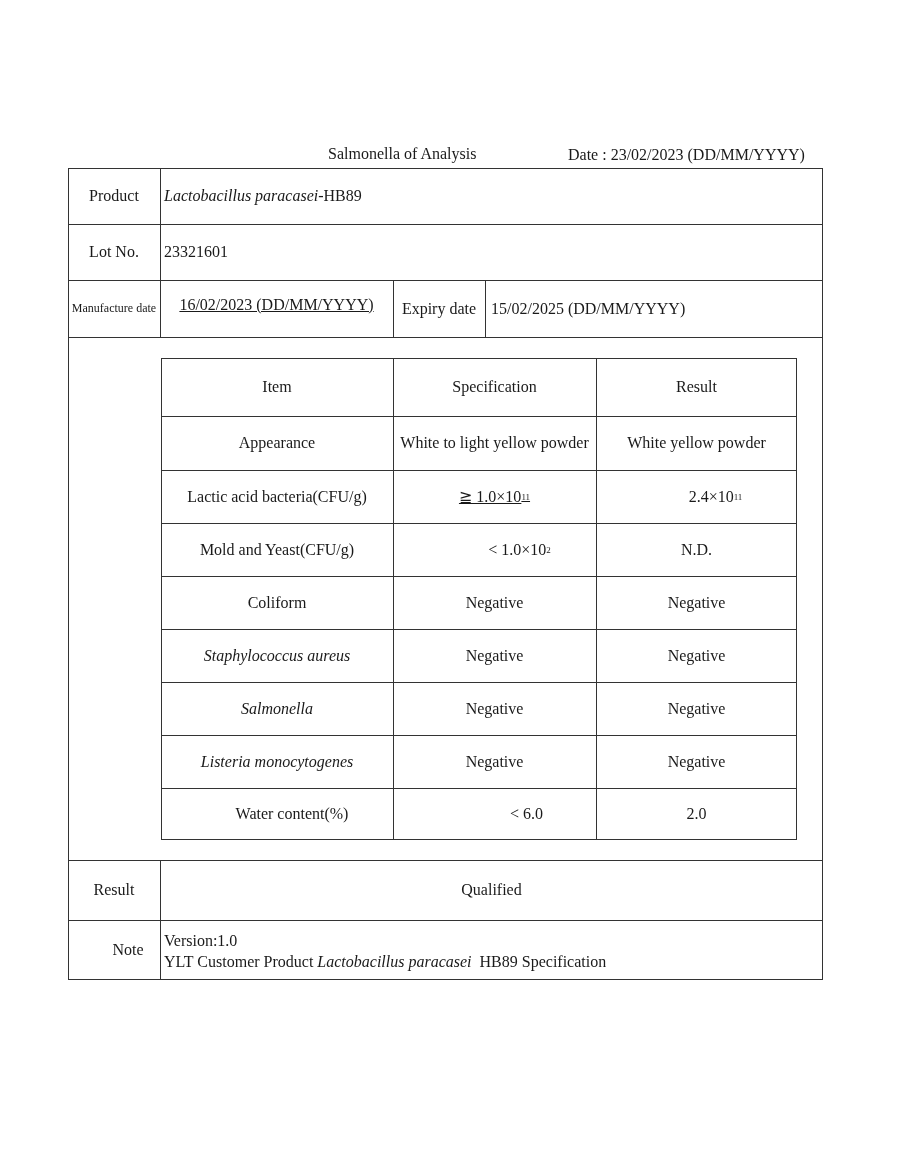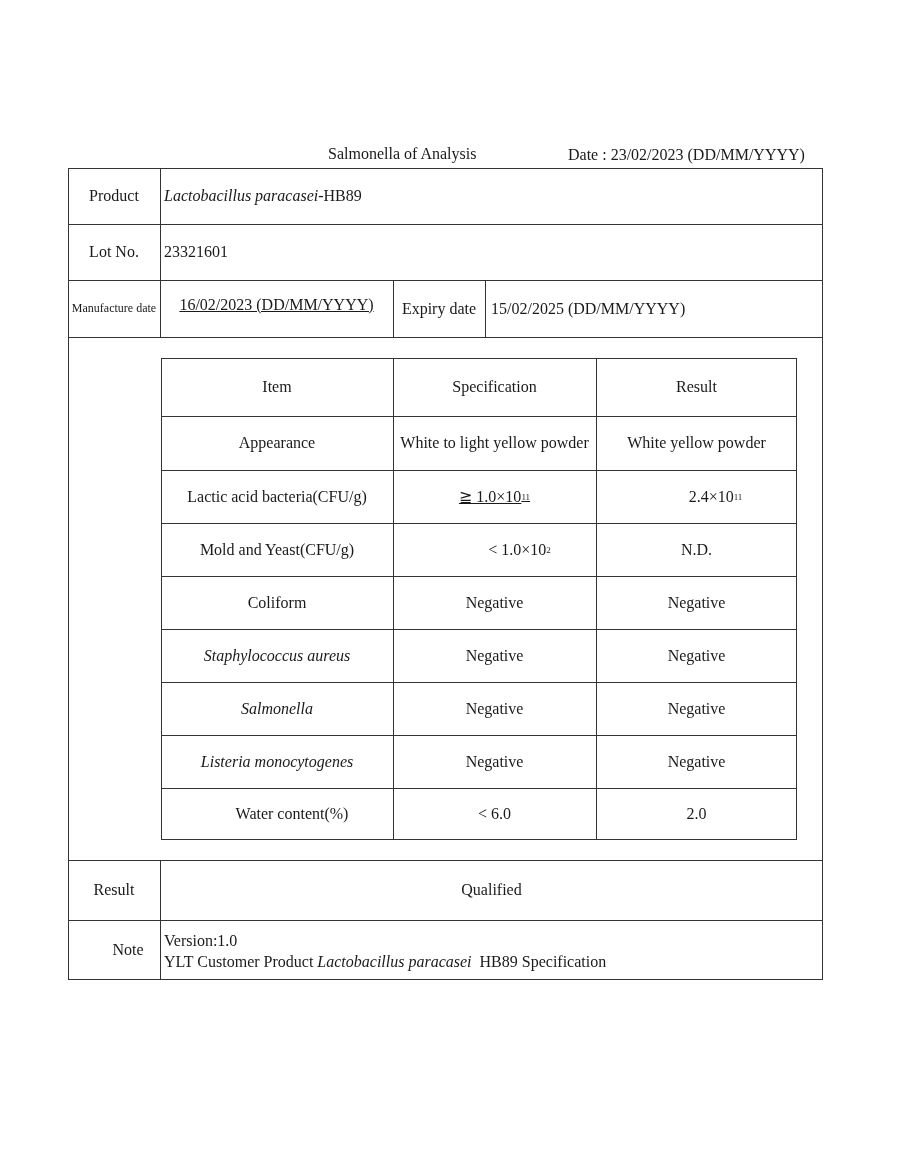--- a/index.html
+++ b/index.html
@@ -108,21 +108,21 @@
 
 <div class="cell center it" style="left:161px; top:682px; width:232px; height:53px;">Salmonella</div>
 <div class="cell center" style="left:393px; top:682px; width:203px; height:53px;">Negative</div>
 <div class="cell center" style="left:596px; top:682px; width:201px; height:53px;">Negative</div>
 
 <div class="cell center it" style="left:161px; top:735px; width:232px; height:53px;">Listeria monocytogenes</div>
 <div class="cell center" style="left:393px; top:735px; width:203px; height:53px;">Negative</div>
 <div class="cell center" style="left:596px; top:735px; width:201px; height:53px;">Negative</div>
 
 <div class="cell center" style="left:176px; top:788px; width:232px; height:52px;">Water content(%)</div>
-<div class="cell center" style="left:393px; top:788px; width:203px; height:52px;">&lt; 6.0</div>
+<div class="cell center" style="left:393px; top:788px; width:203px; height:52px;padding-left:32px;">&lt; 6.0</div>
 <div class="cell center" style="left:596px; top:788px; width:201px; height:52px;">2.0</div>
 
 <div class="cell center" style="left:68px; top:860px; width:92px; height:60px;">Result</div>
 <div class="cell center" style="left:160px; top:860px; width:663px; height:60px;">Qualified</div>
 
 <div class="cell center" style="left:68px; top:920px; width:92px; height:60px;margin-left:14px;">Note</div>
 <div class="note-line" style="left:164px; top:932px;">Version:1.0</div>
 <div class="note-line" style="left:164px; top:953px;">
   <span>YLT Customer Product </span><span class="it">Lactobacillus paracasei</span><span style="white-space:pre;">  HB89 Specification</span>
 </div>

